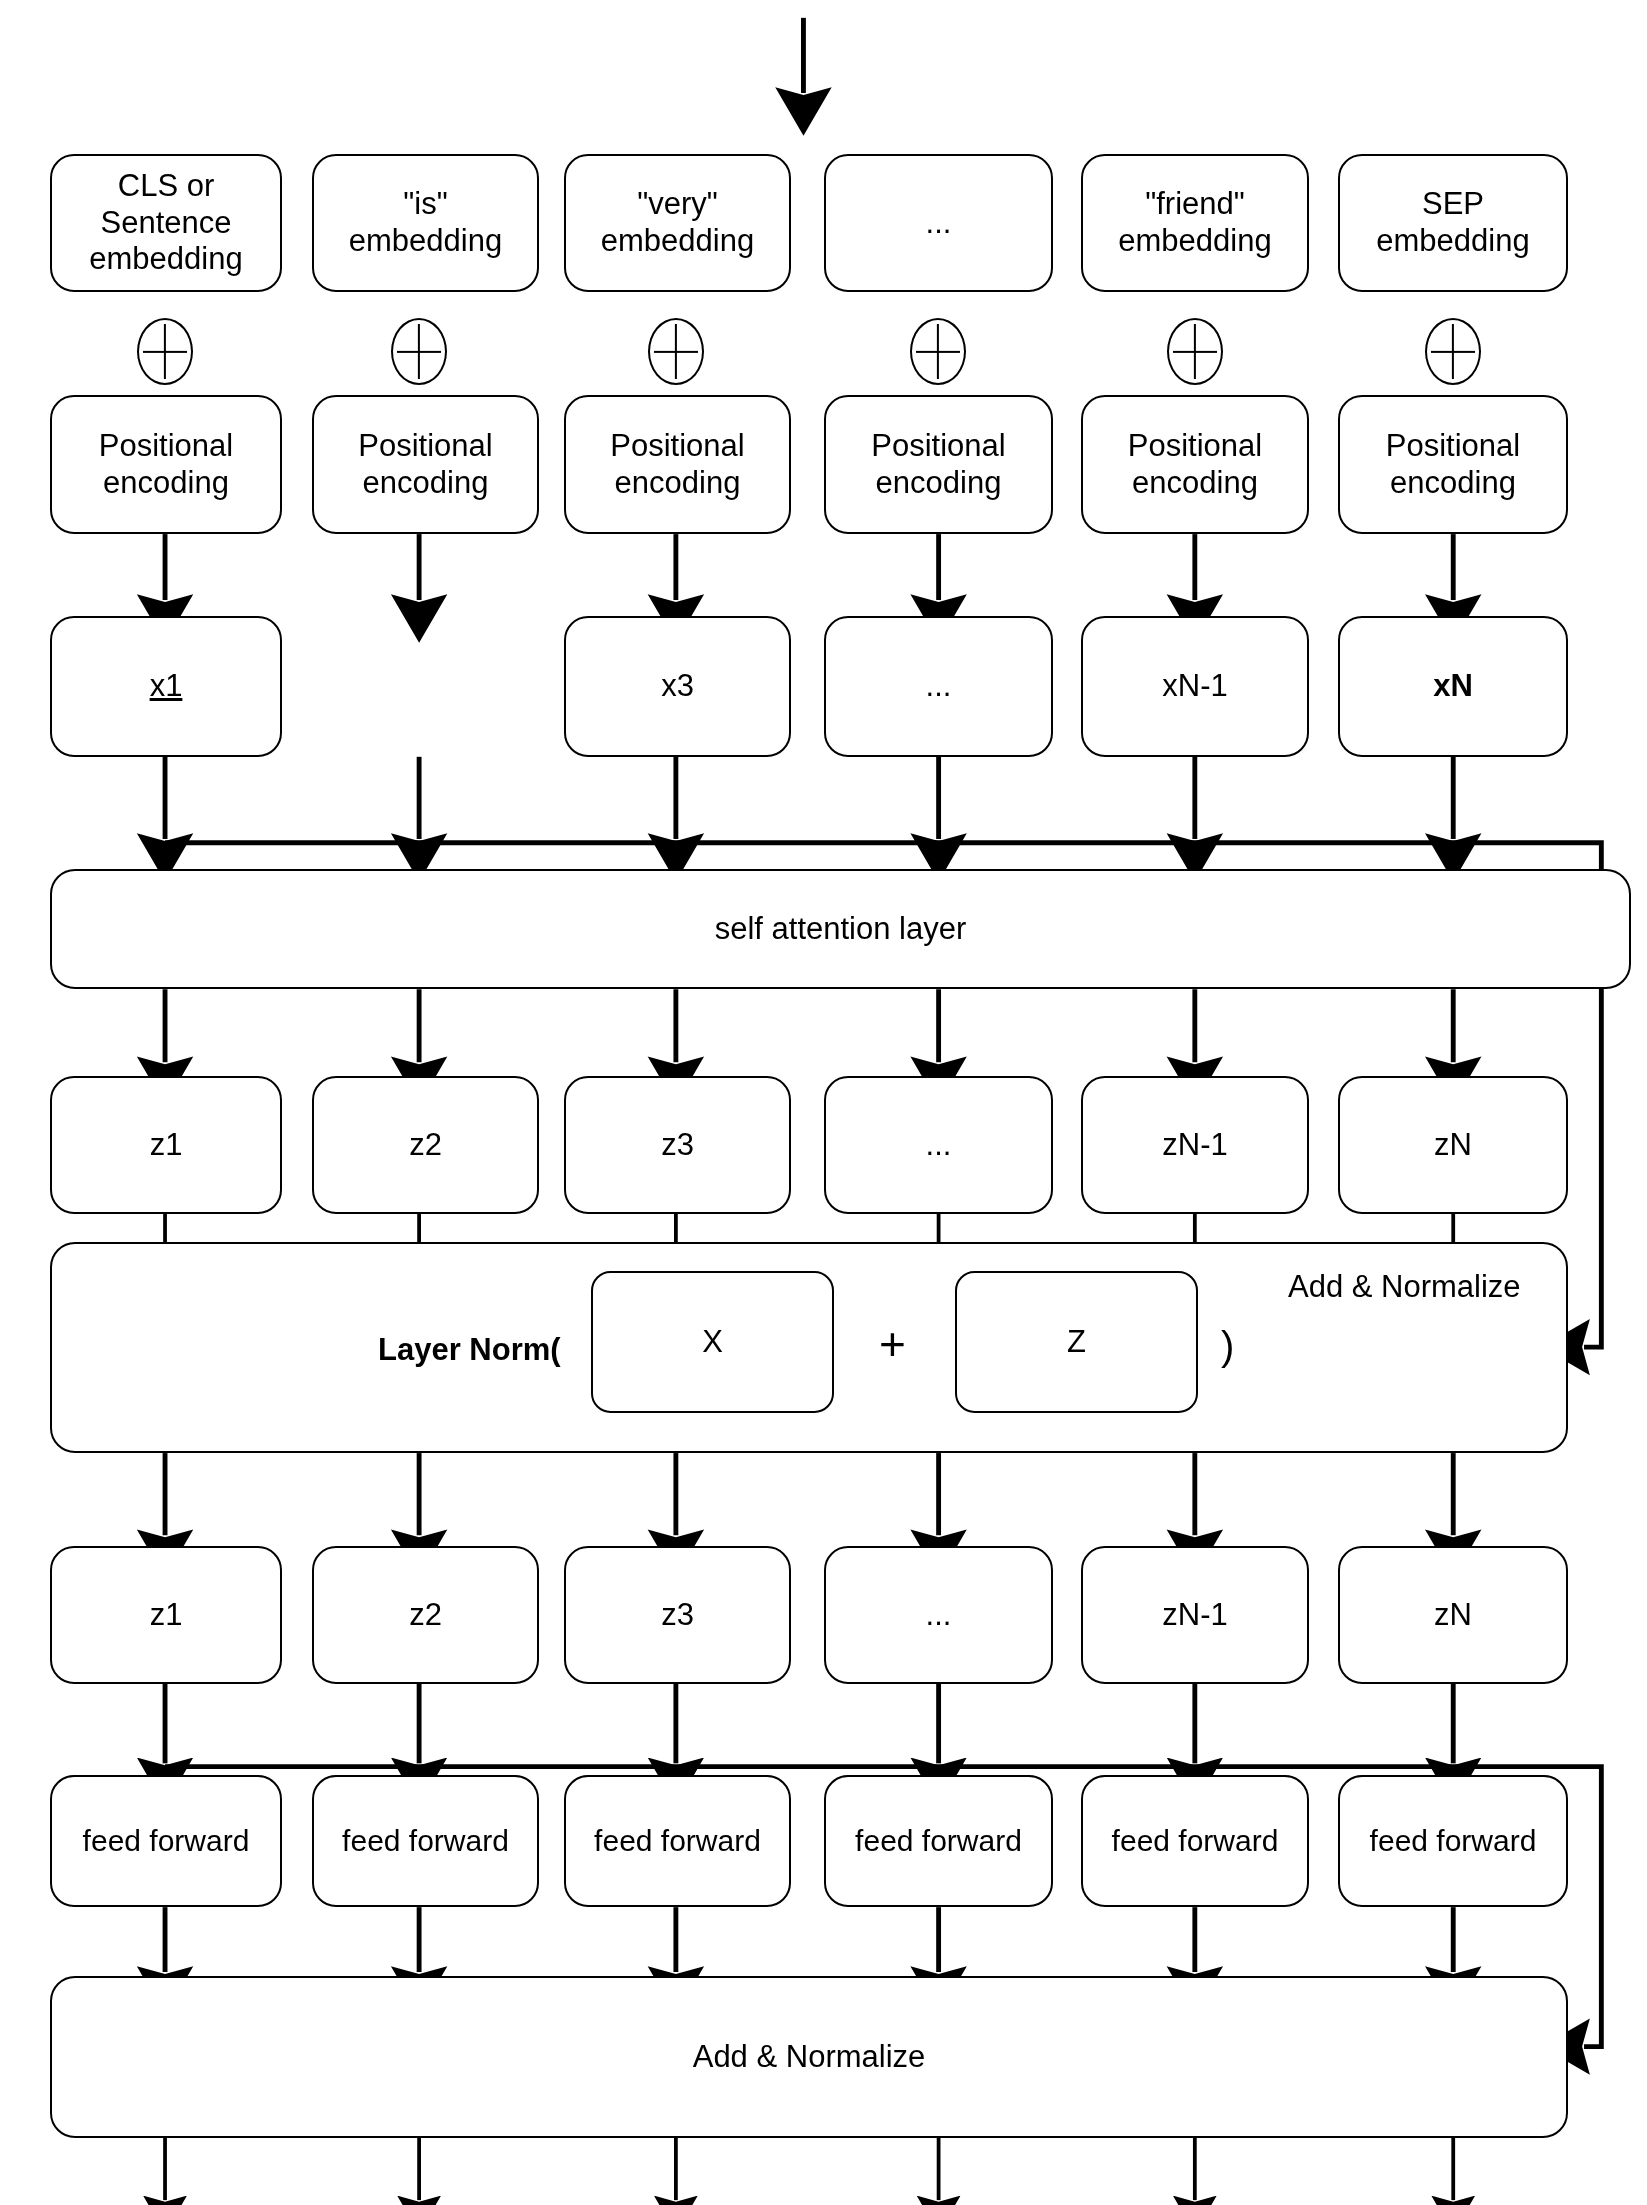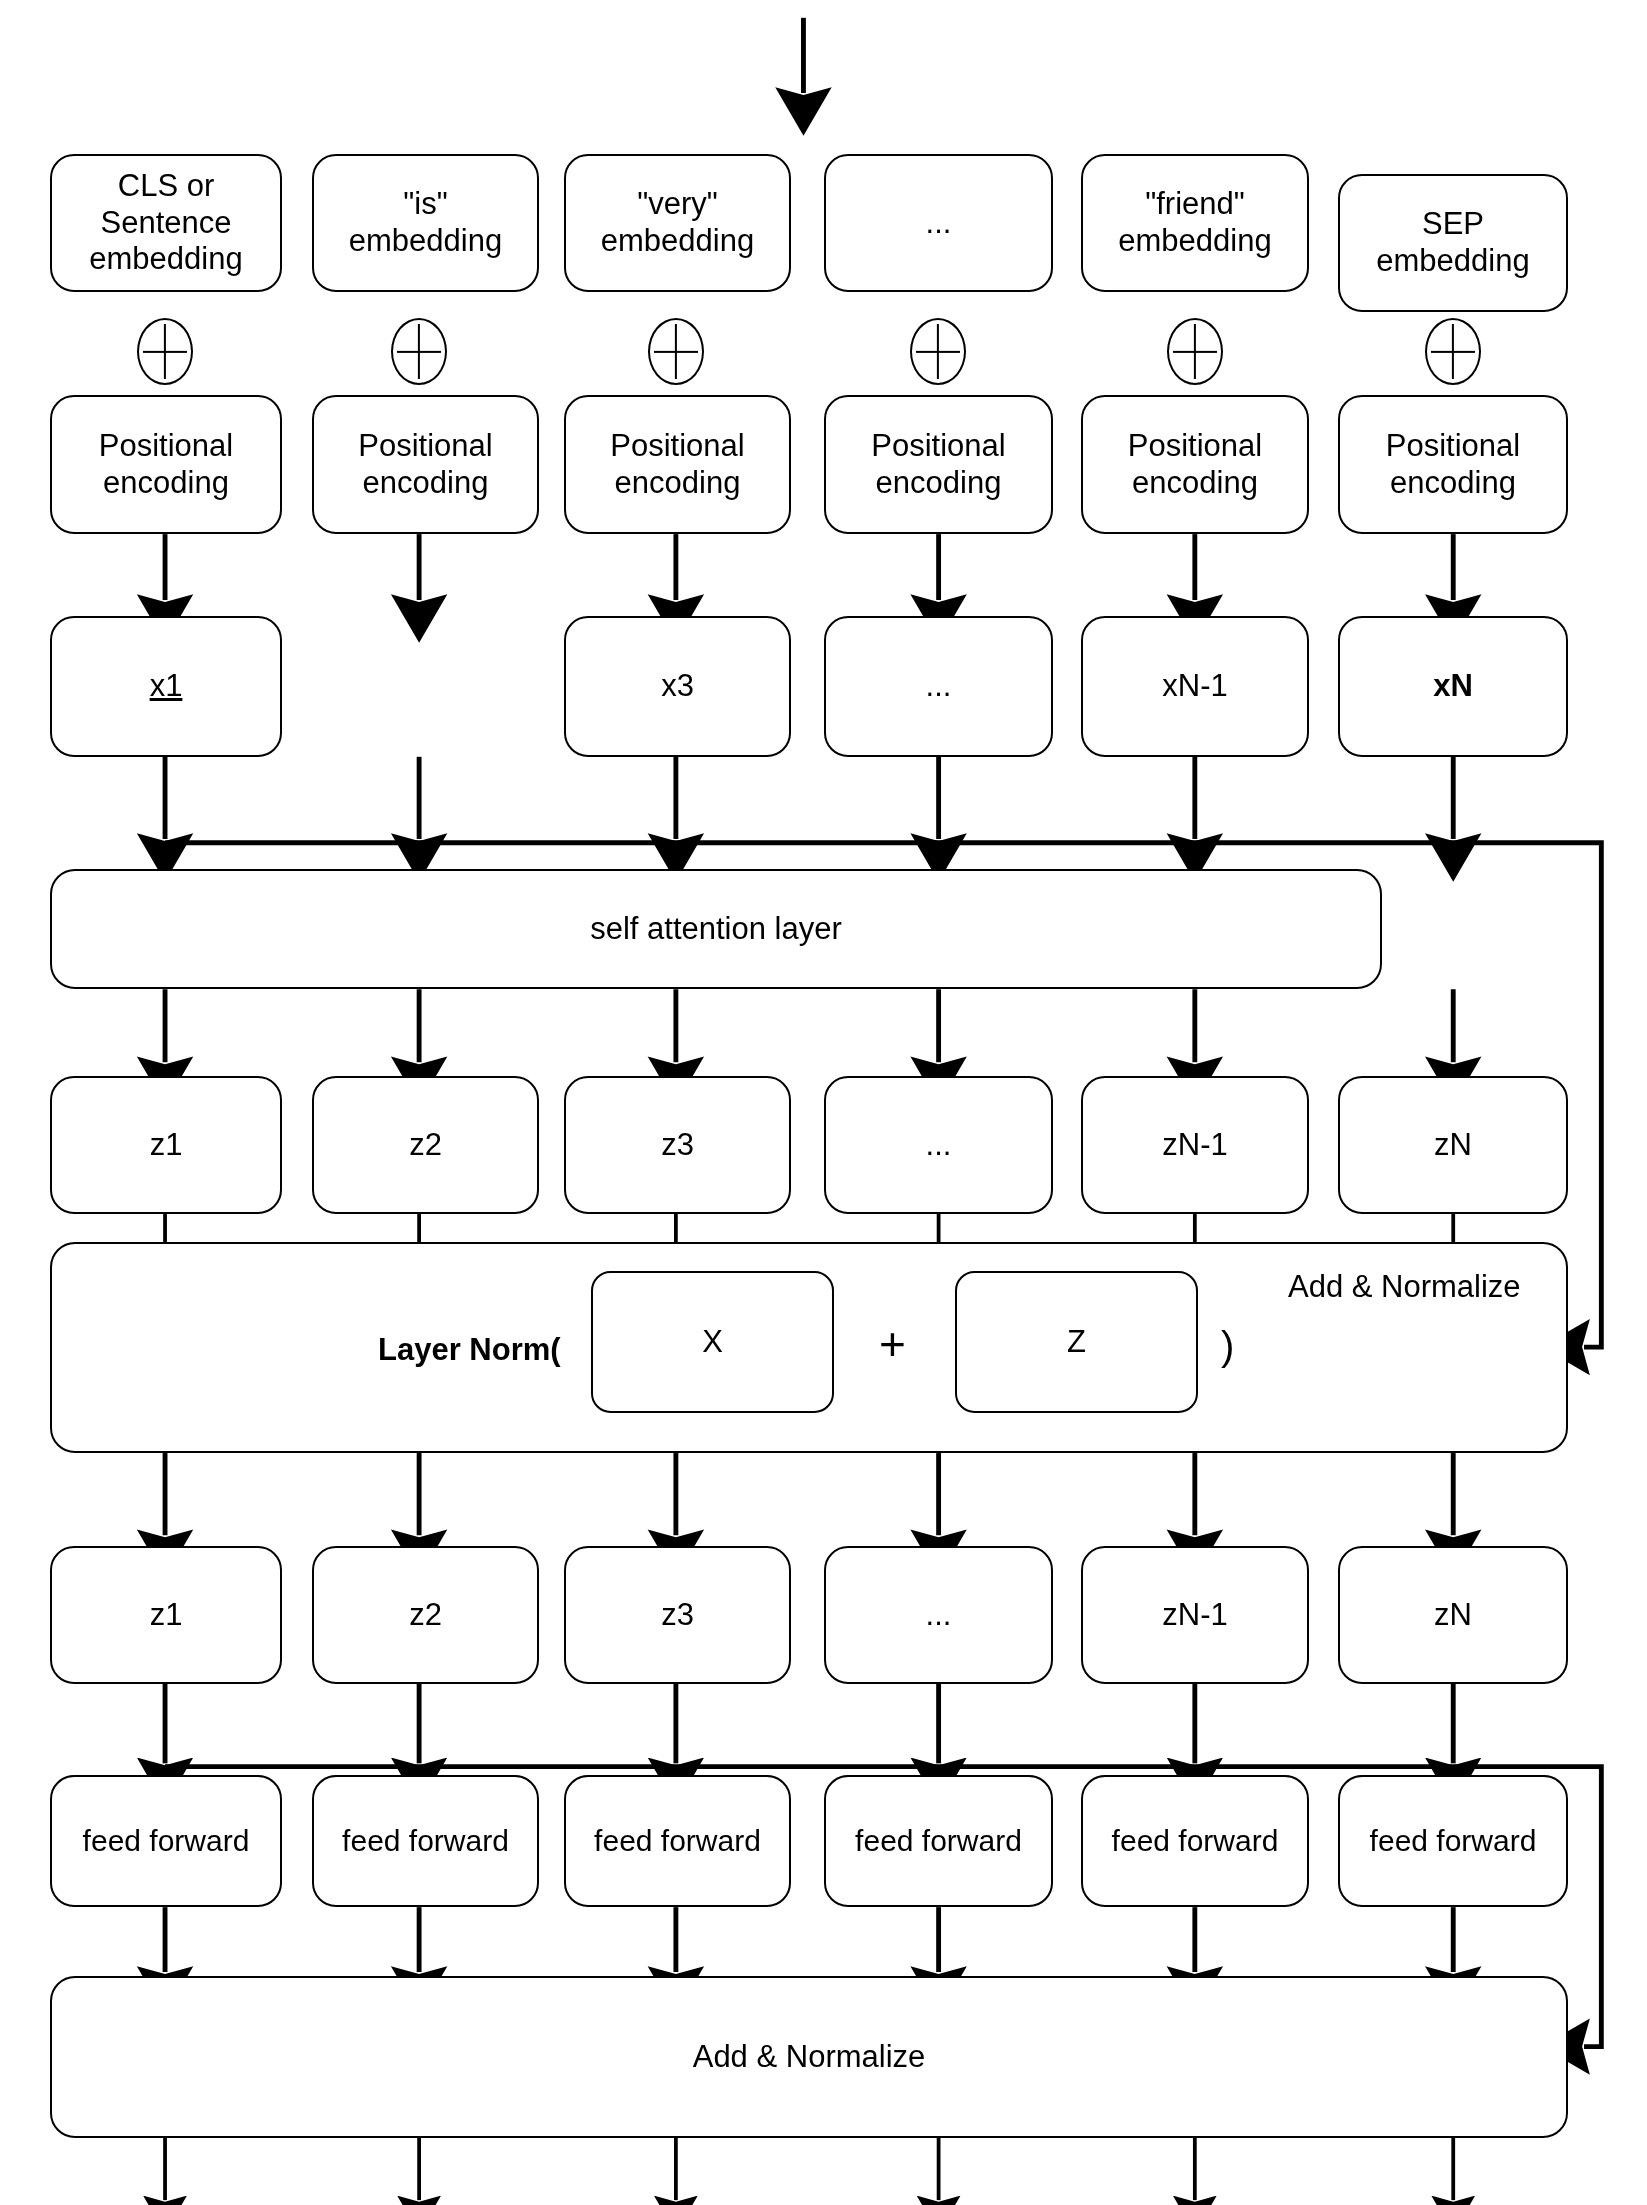--- a/index.html
+++ b/index.html
@@ -213,21 +213,21 @@
   <div class="node" style="left:50px;  top:154px; width:232px; height:138px;">CLS or
 Sentence
 embedding</div>
   <div class="node" style="left:312px; top:154px; width:227px; height:138px;">"is"
 embedding</div>
   <div class="node" style="left:564px;top:154px; width:227px; height:138px;">"very"
 embedding</div>
   <div class="node" style="left:824px;top:154px; width:229px; height:138px;">...</div>
   <div class="node" style="left:1081px;top:154px; width:228px; height:138px;">"friend"
 embedding</div>
-  <div class="node" style="left:1338px;top:154px; width:230px; height:138px;margin-top:20px;">SEP
+  <div class="node" style="left:1338px;top:154px; width:230px; height:138px;">SEP
 embedding</div>
 
   <div class="plus-circle" style="left:137px;  top:318px; width:56px; height:67px;"></div>
   <div class="plus-circle" style="left:391px;  top:318px; width:56px; height:67px;"></div>
   <div class="plus-circle" style="left:648px; top:318px; width:56px; height:67px;"></div>
   <div class="plus-circle" style="left:910px; top:318px; width:56px; height:67px;"></div>
   <div class="plus-circle" style="left:1167px; top:318px; width:56px; height:67px;"></div>
   <div class="plus-circle" style="left:1425px; top:318px; width:56px; height:67px;"></div>
 
   <div class="node" style="left:50px;  top:395px; width:232px; height:139px;">Positional
@@ -242,21 +242,21 @@
 encoding</div>
   <div class="node" style="left:1338px;top:395px; width:230px; height:139px;">Positional
 encoding</div>
 
   <div class="node" style="left:50px;  top:616px; width:232px; height:141px;text-decoration:underline;">x1</div>
   <div class="node" style="left:564px;top:616px; width:227px; height:141px;">x3</div>
   <div class="node" style="left:824px;top:616px; width:229px; height:141px;">...</div>
   <div class="node" style="left:1081px;top:616px; width:228px; height:141px;">xN-1</div>
   <div class="node" style="left:1338px;top:616px; width:230px; height:141px;font-weight:bold;">xN</div>
 
-  <div class="bar" style="left:50px; top:869px; width:1332px; height:120px;">
+  <div class="bar" style="left:50px; top:869px; width:1581px; height:120px;">
     <span>self attention layer</span>
   </div>
 
   <div class="node" style="left:50px;  top:1076px; width:232px; height:138px;">z1</div>
   <div class="node" style="left:312px; top:1076px; width:227px; height:138px;">z2</div>
   <div class="node" style="left:564px;top:1076px; width:227px; height:138px;">z3</div>
   <div class="node" style="left:824px;top:1076px; width:229px; height:138px;">...</div>
   <div class="node" style="left:1081px;top:1076px; width:228px; height:138px;">zN-1</div>
   <div class="node" style="left:1338px;top:1076px; width:230px; height:138px;">zN</div>
 

